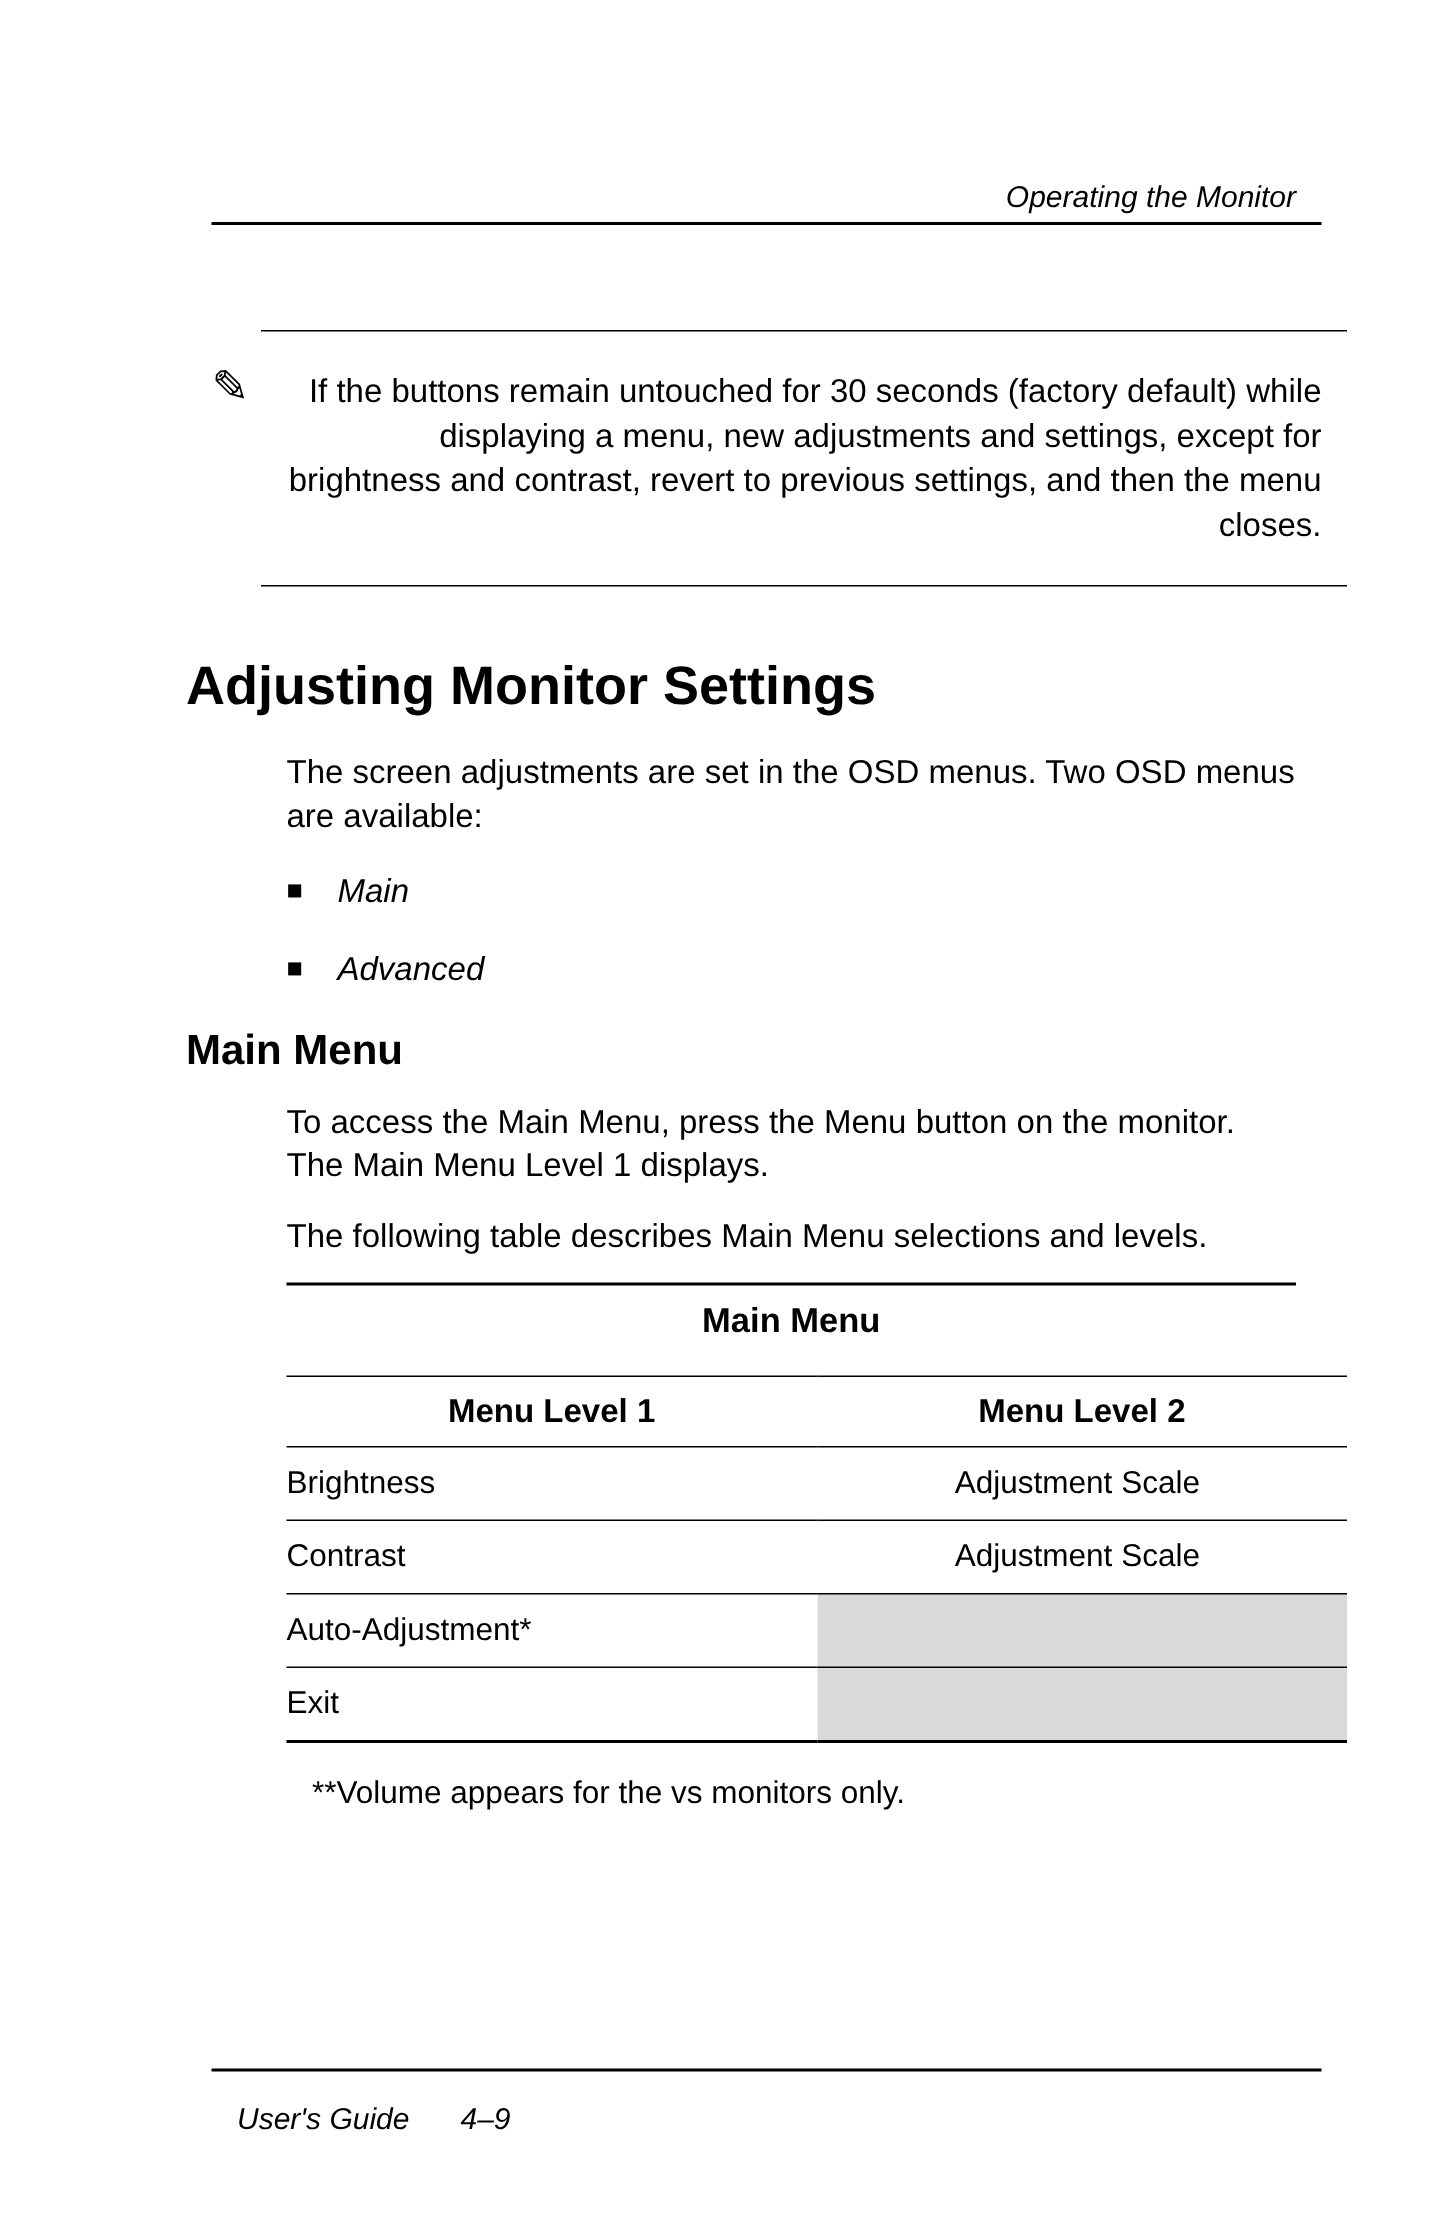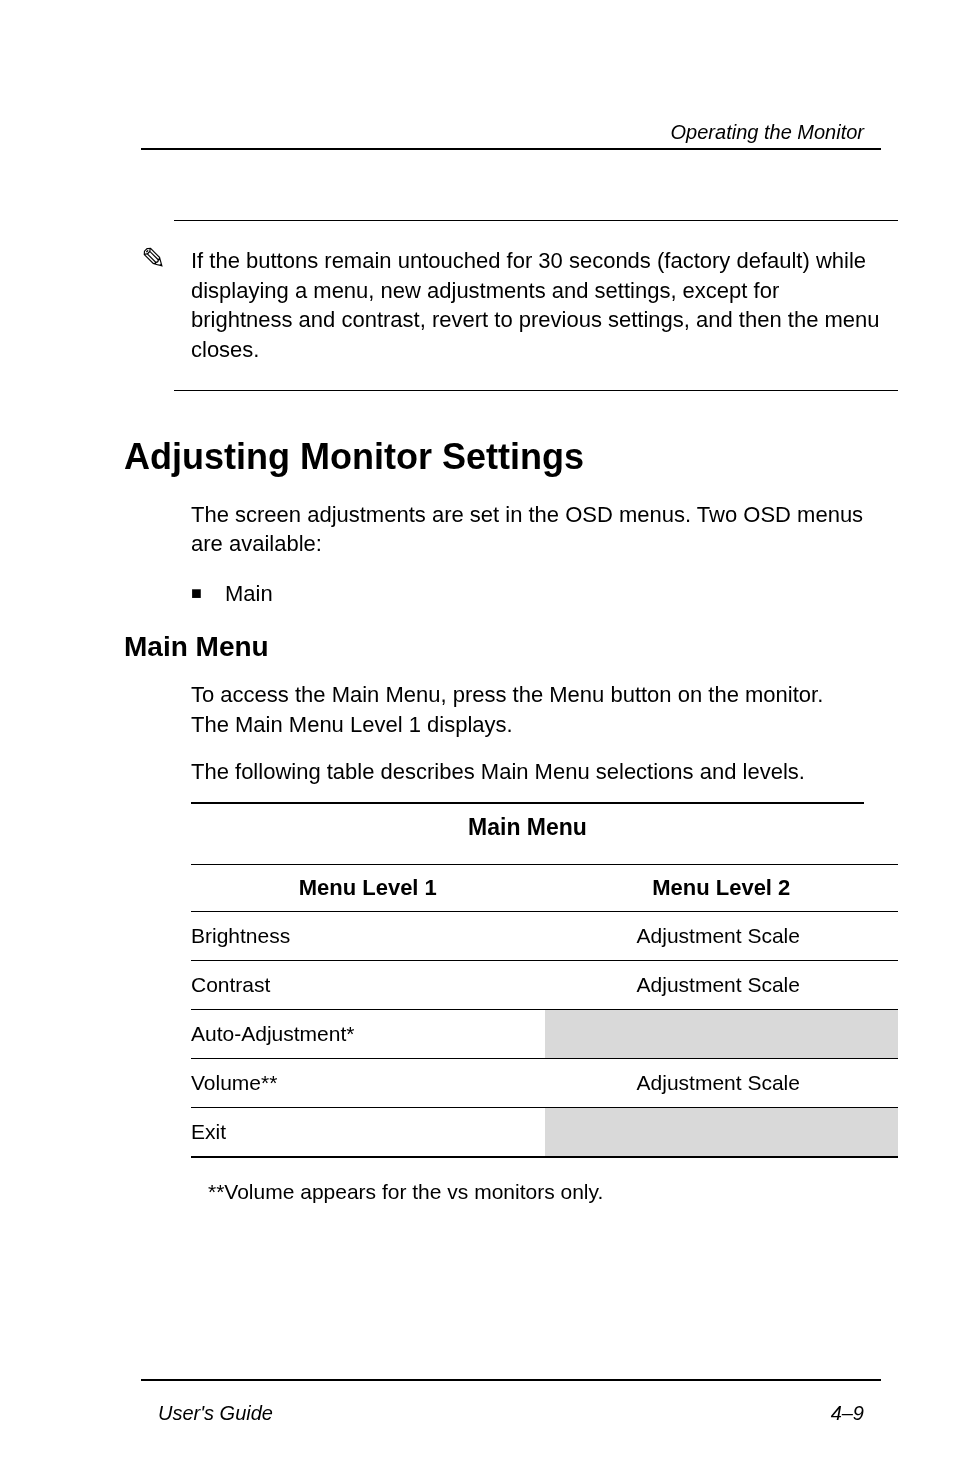--- a/index.html
+++ b/index.html
@@ -33,40 +33,42 @@
       left: -50px;
       top: 6px;
       font-size: 30px;
       line-height: 1;
     }
     .note-text {
       font-family: "Helvetica Neue", Arial, sans-serif;
       font-weight: 300;
       font-size: 22px;
       line-height: 1.35;
+      text-align: right;
     }
     h1.section-title {
       font-family: "Helvetica Neue", Arial, sans-serif;
       font-weight: 800;
       font-size: 36px;
       margin: 45px 0 22px 0;
     }
     .body-indent {
       margin-left: 50px;
     }
     .body-text {
       font-family: "Helvetica Neue", Arial, sans-serif;
       font-weight: 300;
       font-size: 22px;
       line-height: 1.35;
       margin-bottom: 10px;
     }
     ul.bullets {
       list-style: none;
       margin: 8px 0 20px 0;
+      font-style: italic;
     }
     ul.bullets li {
       font-family: "Helvetica Neue", Arial, sans-serif;
       font-weight: 300;
       font-size: 22px;
       line-height: 1.6;
       padding-left: 34px;
       position: relative;
     }
     ul.bullets li::before {
@@ -129,21 +131,21 @@
       line-height: 1.6;
     }
     .page-footer {
       position: absolute;
       bottom: 50px;
       left: 90px;
       right: 90px;
       border-top: 2px solid #000;
       padding-top: 4px;
       display: flex;
-      justify-content: space-between;
+      justify-content: flex-start;
       font-family: "Helvetica Neue", Arial, sans-serif;
       font-style: italic;
       font-size: 20px;
       font-weight: 300;
     }
   </style>
 </head>
 <body>
 
 <div class="page-header">
@@ -154,20 +156,21 @@
   <span class="note-icon">✎</span>
   <div class="note-text">If the buttons remain untouched for 30 seconds (factory default) while displaying a menu, new adjustments and settings, except for brightness and contrast, revert to previous settings, and then the menu closes.</div>
 </div>
 
 <h1 class="section-title">Adjusting Monitor Settings</h1>
 
 <div class="body-indent">
   <p class="body-text">The screen adjustments are set in the OSD menus. Two OSD menus are available:</p>
   <ul class="bullets">
     <li>Main</li>
+    <li>Advanced</li>
   </ul>
 </div>
 
 <h2 class="sub-title">Main Menu</h2>
 
 <div class="body-indent">
   <p class="body-text">To access the Main Menu, press the Menu button on the monitor. The Main Menu Level 1 displays.</p>
   <p class="body-text">The following table describes Main Menu selections and levels.</p>
 
   <div class="table-title">Main Menu</div>
@@ -185,24 +188,20 @@
       </tr>
       <tr>
         <td>Contrast</td>
         <td class="col2">Adjustment Scale</td>
       </tr>
       <tr>
         <td>Auto-Adjustment*</td>
         <td class="col2 shaded"></td>
       </tr>
       <tr>
-        <td>Volume**</td>
-        <td class="col2">Adjustment Scale</td>
-      </tr>
-      <tr>
         <td>Exit</td>
         <td class="col2 shaded"></td>
       </tr>
     </tbody>
   </table>
 
   <div class="table-notes">
     <div>**Volume appears for the vs monitors only.</div>
   </div>
 </div>

